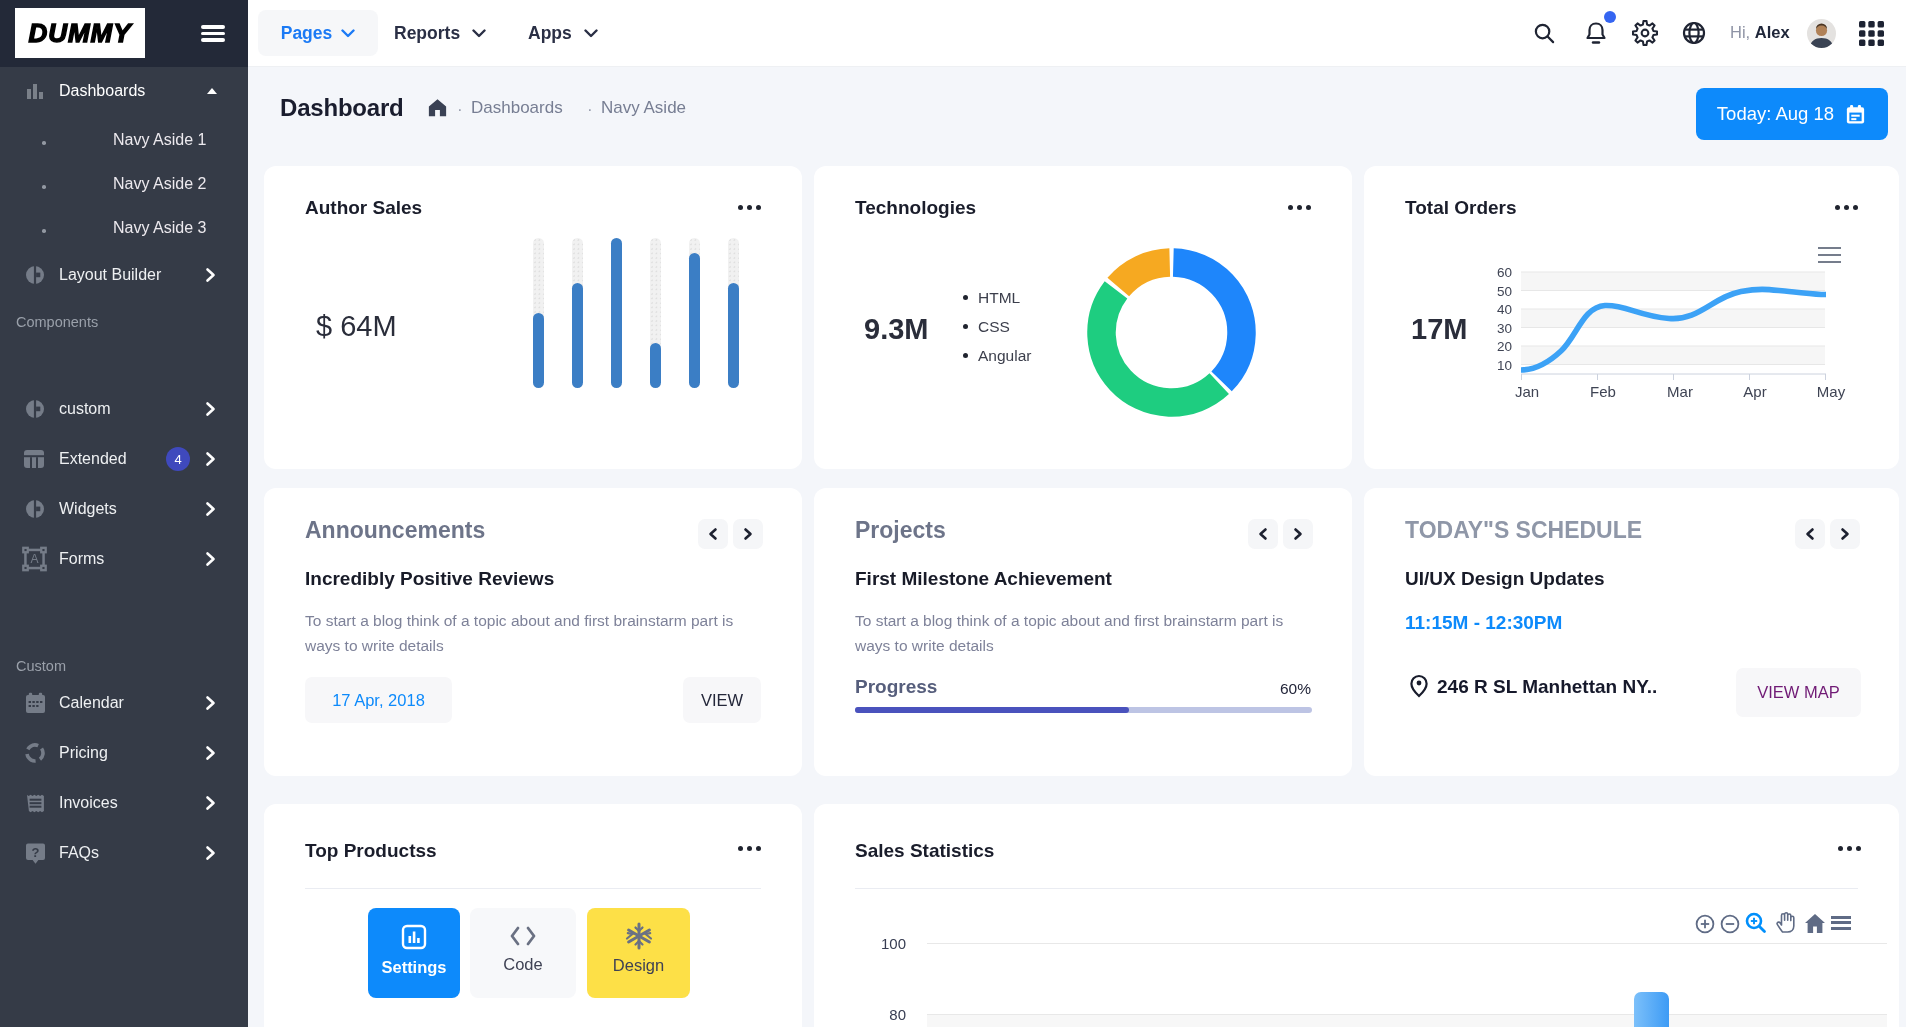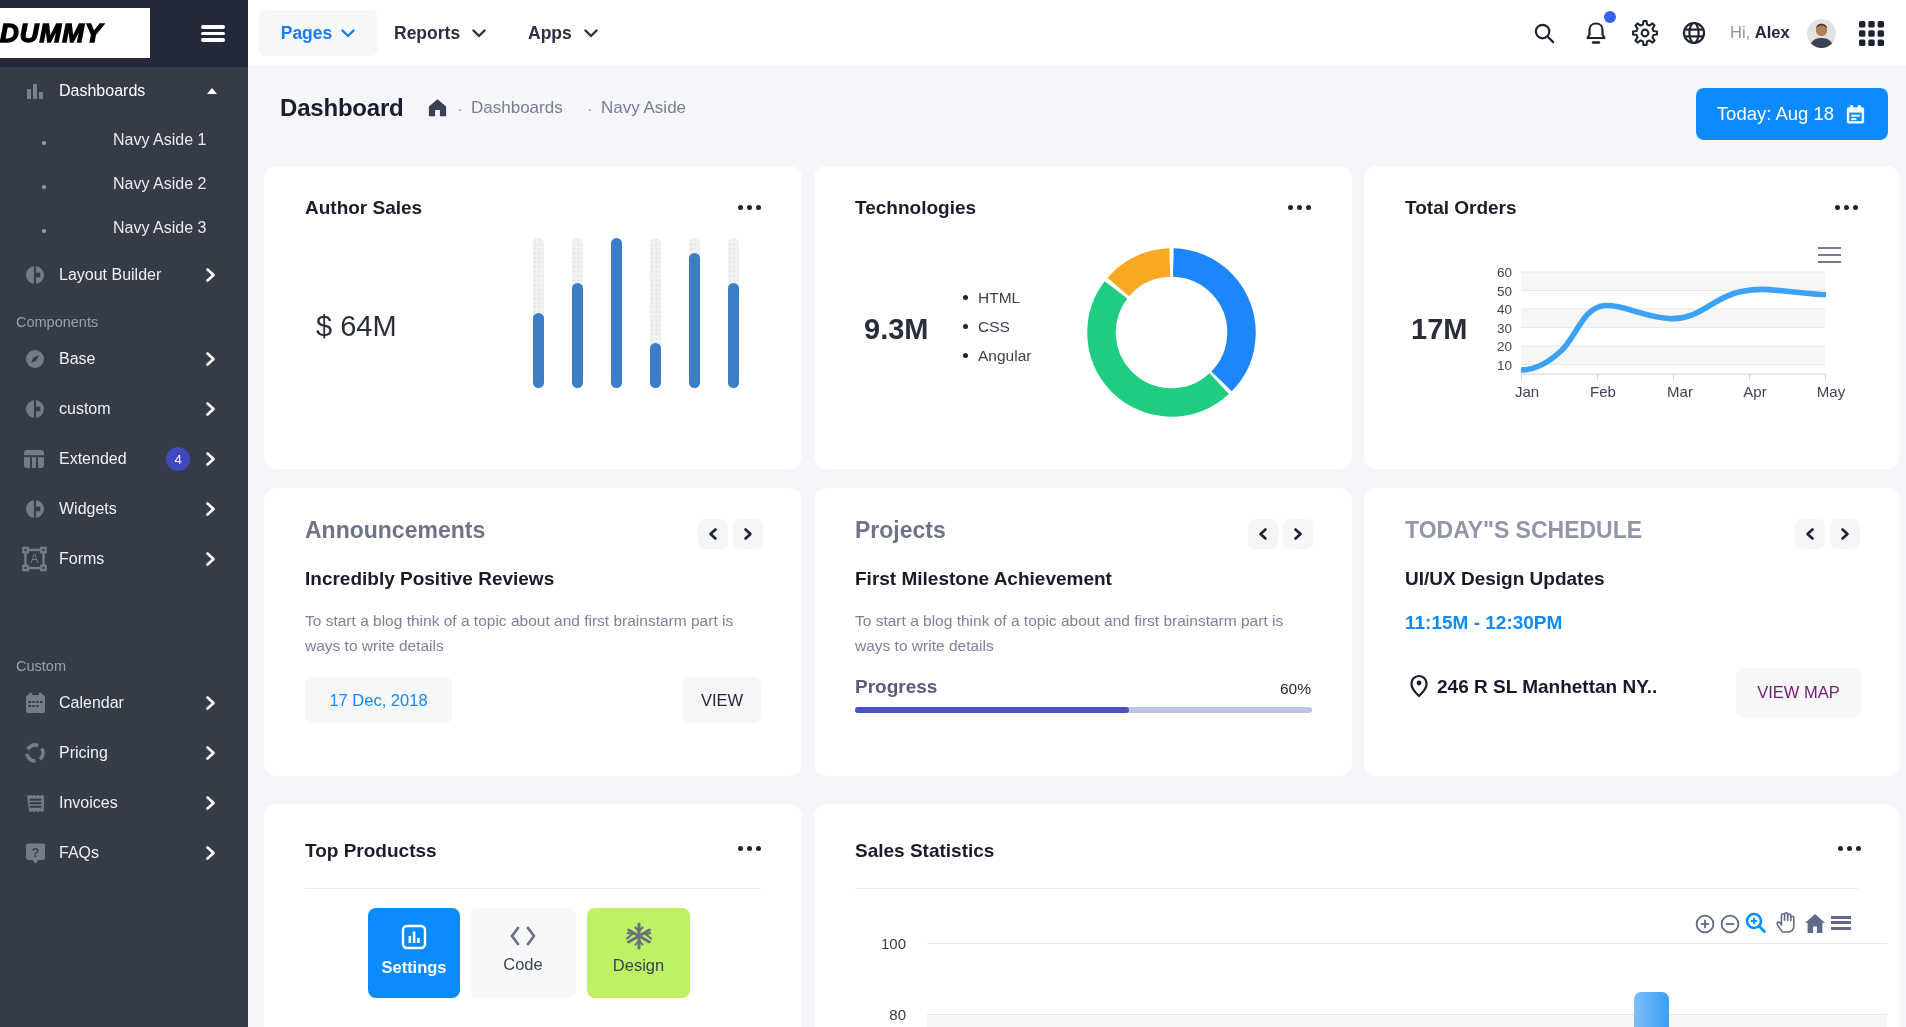--- a/index.html
+++ b/index.html
@@ -27,22 +27,22 @@
   .msub .mdot { position:absolute; left:42px; top:50%; margin-top:1px; width:3.5px; height:3.5px;
     border-radius:50%; background:#9298a2; }
   .msub .mtext { position:absolute; left:113px; top:50%; transform:translateY(-50%);
     font-size:16px; color:#ece9ee; }
 </style>
 </head>
 <body>
 
 <div class="abs" style="left:0; top:0; width:248px; height:1027px; background:#353b47;">
   <div class="abs" style="left:0; top:0; width:248px; height:67px; background:#232938;">
-    <div class="abs" style="left:0; top:8px; width:150px; height:50px; background:#fff;
-      display:flex; align-items:center; justify-content:flex-start;">
+    <div class="abs" style="left:15px; top:8px; width:130px; height:50px; background:#fff;
+      display:flex; align-items:center; justify-content:center;">
       <span style="font-size:26px; font-weight:bold; font-style:italic; color:#000; -webkit-text-stroke:1.4px #000; letter-spacing:1px;">DUMMY</span>
     </div>
     <div class="abs" style="left:201px; top:25px;">
       <div style="width:24px; height:3.5px; background:#fff; border-radius:2px;"></div>
       <div style="width:24px; height:3.5px; background:#fff; border-radius:2px; margin-top:3px;"></div>
       <div style="width:24px; height:3.5px; background:#fff; border-radius:2px; margin-top:3px;"></div>
     </div>
   </div>
 
   <div class="mitem" style="top:66px;">
@@ -74,30 +74,20 @@
       <circle cx="11" cy="11" r="9" fill="#757c88"></circle>
       <rect x="9.9" y="1" width="2.2" height="20" fill="#353b47"></rect>
       <rect x="12.1" y="8.6" width="4.2" height="4.6" fill="#353b47"></rect>
     </svg>
     <span class="mtext">Layout Builder</span>
     <svg class="marrow" width="11" height="16" viewBox="0 0 11 16">
         <path d="M2.5 2.5 L8.5 8 L2.5 13.5" fill="none" stroke="#fdfdfd" stroke-width="2.6" stroke-linecap="round" stroke-linejoin="round"></path>
       </svg>
   </div>
   <div class="msec" style="top:314px;">Components</div>
-  <div class="mitem" style="top:334px;">
-    <svg class="mico" width="22" height="22" viewBox="0 0 22 22">
-      <circle cx="11" cy="11" r="9" fill="#757c88"></circle>
-      <path d="M14.8 7.2 L12.5 12.5 L7.2 14.8 L9.5 9.5 Z" fill="#353b47"></path>
-    </svg>
-    <span class="mtext">Base</span>
-    <svg class="marrow" width="11" height="16" viewBox="0 0 11 16">
-        <path d="M2.5 2.5 L8.5 8 L2.5 13.5" fill="none" stroke="#fdfdfd" stroke-width="2.6" stroke-linecap="round" stroke-linejoin="round"></path>
-      </svg>
-  </div>
   <div class="mitem" style="top:384px;">
     <svg class="mico" width="22" height="22" viewBox="0 0 22 22">
       <circle cx="11" cy="11" r="9" fill="#757c88"></circle>
       <rect x="9.9" y="1" width="2.2" height="20" fill="#353b47"></rect>
       <rect x="12.1" y="8.6" width="4.2" height="4.6" fill="#353b47"></rect>
     </svg>
     <span class="mtext">custom</span>
     <svg class="marrow" width="11" height="16" viewBox="0 0 11 16">
         <path d="M2.5 2.5 L8.5 8 L2.5 13.5" fill="none" stroke="#fdfdfd" stroke-width="2.6" stroke-linecap="round" stroke-linejoin="round"></path>
       </svg>
@@ -387,21 +377,21 @@
         <path d="M8.5 2.5 L3.5 7 L8.5 11.5" fill="none" stroke="#1d2130" stroke-width="2.6" stroke-linecap="round" stroke-linejoin="round"></path>
       </svg>
     </div>
   <div class="navbtn" style="left:469px; top:31px;">
       <svg width="12" height="14" viewBox="0 0 12 14">
         <path d="M3.5 2.5 L8.5 7 L3.5 11.5" fill="none" stroke="#1d2130" stroke-width="2.6" stroke-linecap="round" stroke-linejoin="round"></path>
       </svg>
     </div>
   <div class="heading" style="left:41px; top:80px;">Incredibly Positive Reviews</div>
   <div class="para" style="left:41px; top:120px; width:460px;">To start a blog think of a topic about and first brainstarm part is ways to write details</div>
-  <div class="lightbtn" style="left:41px; top:189px; width:147px; height:46px; color:#0d8afb;">17 Dec, 2018</div>
+  <div class="lightbtn" style="left:41px; top:189px; width:147px; height:46px; color:#0d8afb;">17 Apr, 2018</div>
   <div class="lightbtn" style="left:419px; top:189px; width:78px; height:46px; color:#24273a;">VIEW</div>
 </div>
 
 <div class="card" style="left:814px; top:488px; width:538px; height:288px;">
   <div class="gtitle" style="left:41px; top:29px;">Projects</div>
   <div class="navbtn" style="left:434px; top:31px;">
       <svg width="12" height="14" viewBox="0 0 12 14">
         <path d="M8.5 2.5 L3.5 7 L8.5 11.5" fill="none" stroke="#1d2130" stroke-width="2.6" stroke-linecap="round" stroke-linejoin="round"></path>
       </svg>
     </div>
@@ -457,21 +447,21 @@
       <rect x="17.1" y="15" width="2.6" height="5" fill="#fff"></rect>
     </svg>
     <div style="font-size:16.5px; font-weight:bold; color:#fff; margin-top:3px;">Settings</div>
   </div>
   <div class="abs" style="left:206px; top:104px; width:106px; height:90px; background:#f7f8fa; border-radius:8px; text-align:center;">
     <svg style="margin-top:15px;" width="30" height="26" viewBox="0 0 30 26">
       <path d="M10 5 L4 13 L10 21 M20 5 L26 13 L20 21" fill="none" stroke="#6a7183" stroke-width="2.8" stroke-linecap="round" stroke-linejoin="round"></path>
     </svg>
     <div style="font-size:16.5px; color:#3f4254; margin-top:2px;">Code</div>
   </div>
-  <div class="abs" style="left:323px; top:104px; width:103px; height:90px; background:#bef264; border-radius:8px; text-align:center;">
+  <div class="abs" style="left:323px; top:104px; width:103px; height:90px; background:#fde047; border-radius:8px; text-align:center;">
     <svg style="margin-top:13px;" width="30" height="30" viewBox="0 0 30 30">
       <g stroke="#6a7183" stroke-width="3" stroke-linecap="round">
         <line x1="15" y1="3" x2="15" y2="27"></line>
         <line x1="4.6" y1="9" x2="25.4" y2="21"></line>
         <line x1="4.6" y1="21" x2="25.4" y2="9"></line>
         <line x1="10" y1="5" x2="20" y2="25" stroke-width="0"></line>
       </g>
       <g stroke="#6a7183" stroke-width="2.2" stroke-linecap="round">
         <line x1="11.5" y1="6.5" x2="15" y2="10"></line>
           <line x1="18.5" y1="6.5" x2="15" y2="10"></line>

